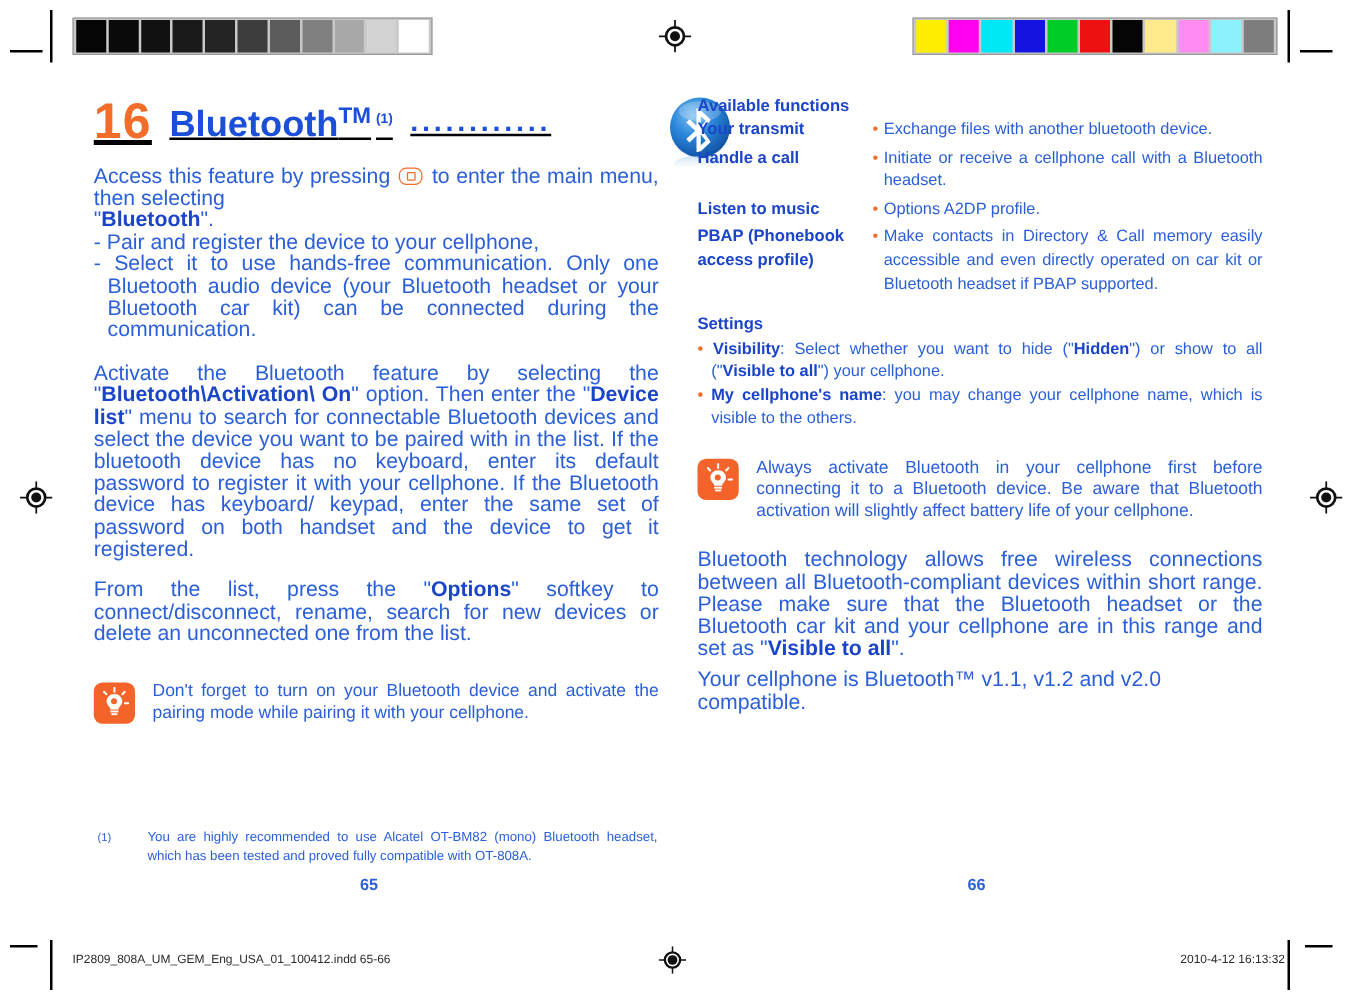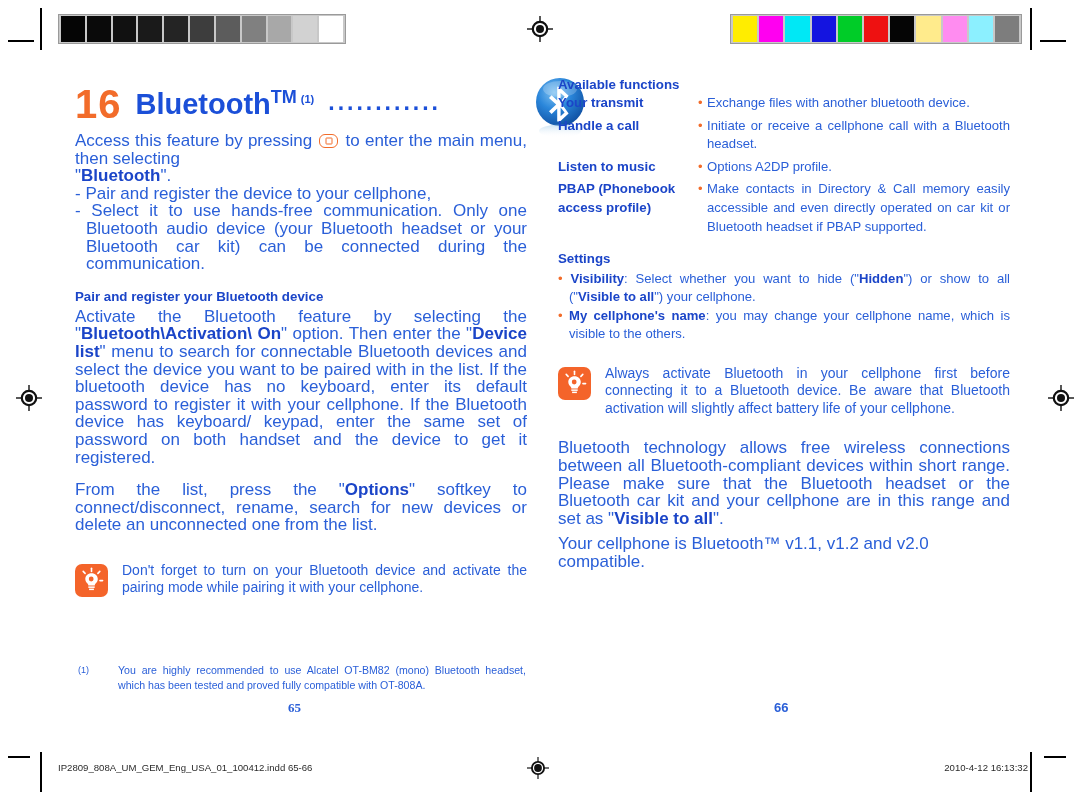--- a/index.html
+++ b/index.html
@@ -20,21 +20,21 @@
          display:flex;background:#c8c8c8;padding:1px;box-sizing:border-box;}
   .strip .patch{flex:1 1 auto;margin:0 1px;}
   .strip-gray{left:58px;width:288px;}
   .strip-color{left:730px;width:292px;}
 
   
   .col{position:absolute;top:70px;width:452px;}
   .col-left{left:75px;}
   .col-right{left:558px;}
 
-  .chapter{display:flex;align-items:flex-end;gap:0;height:54px;position:relative;}
+  .chapter{display:flex;align-items:center;gap:0;height:54px;position:relative;text-decoration:underline;}
   .chap-num{
     color:#f26c2a;font-weight:bold;font-size:40px;line-height:40px;
     letter-spacing:1px;font-family:"Liberation Sans", sans-serif;
   }
   .chap-title{
     color:#1b4fd8;font-weight:bold;font-size:29px;line-height:40px;
     margin-left:14px;white-space:nowrap;
   }
   .chap-tm{font-size:18px;vertical-align:super;line-height:0;}
   .chap-fn{color:#1b4fd8;font-size:11px;vertical-align:super;margin-left:4px;}
@@ -82,21 +82,21 @@
   .fn-desc{color:#2a5fd8;font-size:13.1px;line-height:18.6px;text-align:justify;}
 
   .set-item{
     color:#2a5fd8;font-size:13.1px;line-height:17.6px;text-align:justify;
     padding-left:11px;text-indent:-11px;margin-top:2px;
   }
   .dot{color:#f26c2a;}
 
   
   .pagenum{position:absolute;color:#2a5fd8;font-size:13px;font-weight:bold;}
-  .pagenum-l{left:288px;top:700px;font-family:Liberation Serif, serif;}
+  .pagenum-l{left:288px;top:700px;}
   .pagenum-r{left:774px;top:700px;}
 
   
   .footnote{position:absolute;left:78px;top:663px;width:448px;display:flex;gap:0;}
   .fn-mark{color:#2a5fd8;font-size:9px;width:24px;flex:0 0 24px;line-height:15px;}
   .fn-body{color:#2a5fd8;font-size:10.6px;line-height:15px;text-align:justify;flex:1;margin-left:16px;}
 
   
   .slug{position:absolute;bottom:0;left:0;width:1080px;height:46px;}
   .slug-text{
@@ -210,21 +210,20 @@
 
     <div class="body" style="margin-top:8px;">
       <span>Access this feature by pressing </span><span class="key-icon"></span><span> to enter the main menu, then selecting </span><br>
       <span>"</span><span class="b">Bluetooth</span><span>".</span>
     </div>
 
     <p class="body hang">- Pair and register the device to your cellphone,</p>
     <p class="body hang">- Select it to use hands-free communication. Only one Bluetooth audio device (your Bluetooth headset or your Bluetooth car kit) can be connected during the communication.</p>
 
     <div class="spacer"></div>
-    <p class="subhead">Pair and register your Bluetooth device</p>
 
     <div class="body" style="margin-top:2px;">
       <span>Activate the Bluetooth feature by selecting the "</span><span class="b">Bluetooth\Activation\ On</span><span>" option. Then enter the "</span><span class="b">Device list</span><span>" menu to search for connectable Bluetooth devices and select the device you want to be paired with in the list. If the bluetooth device has no keyboard, enter its default password to register it with your cellphone. If the Bluetooth device has keyboard/ keypad, enter the same set of password on both handset and the device to get it registered.</span>
     </div>
 
     <div class="spacer"></div>
     <div class="body">
       <span>From the list, press the "</span><span class="b">Options</span><span>" softkey to connect/disconnect, rename, search for new devices or delete an unconnected one from the list.</span>
     </div>
 

